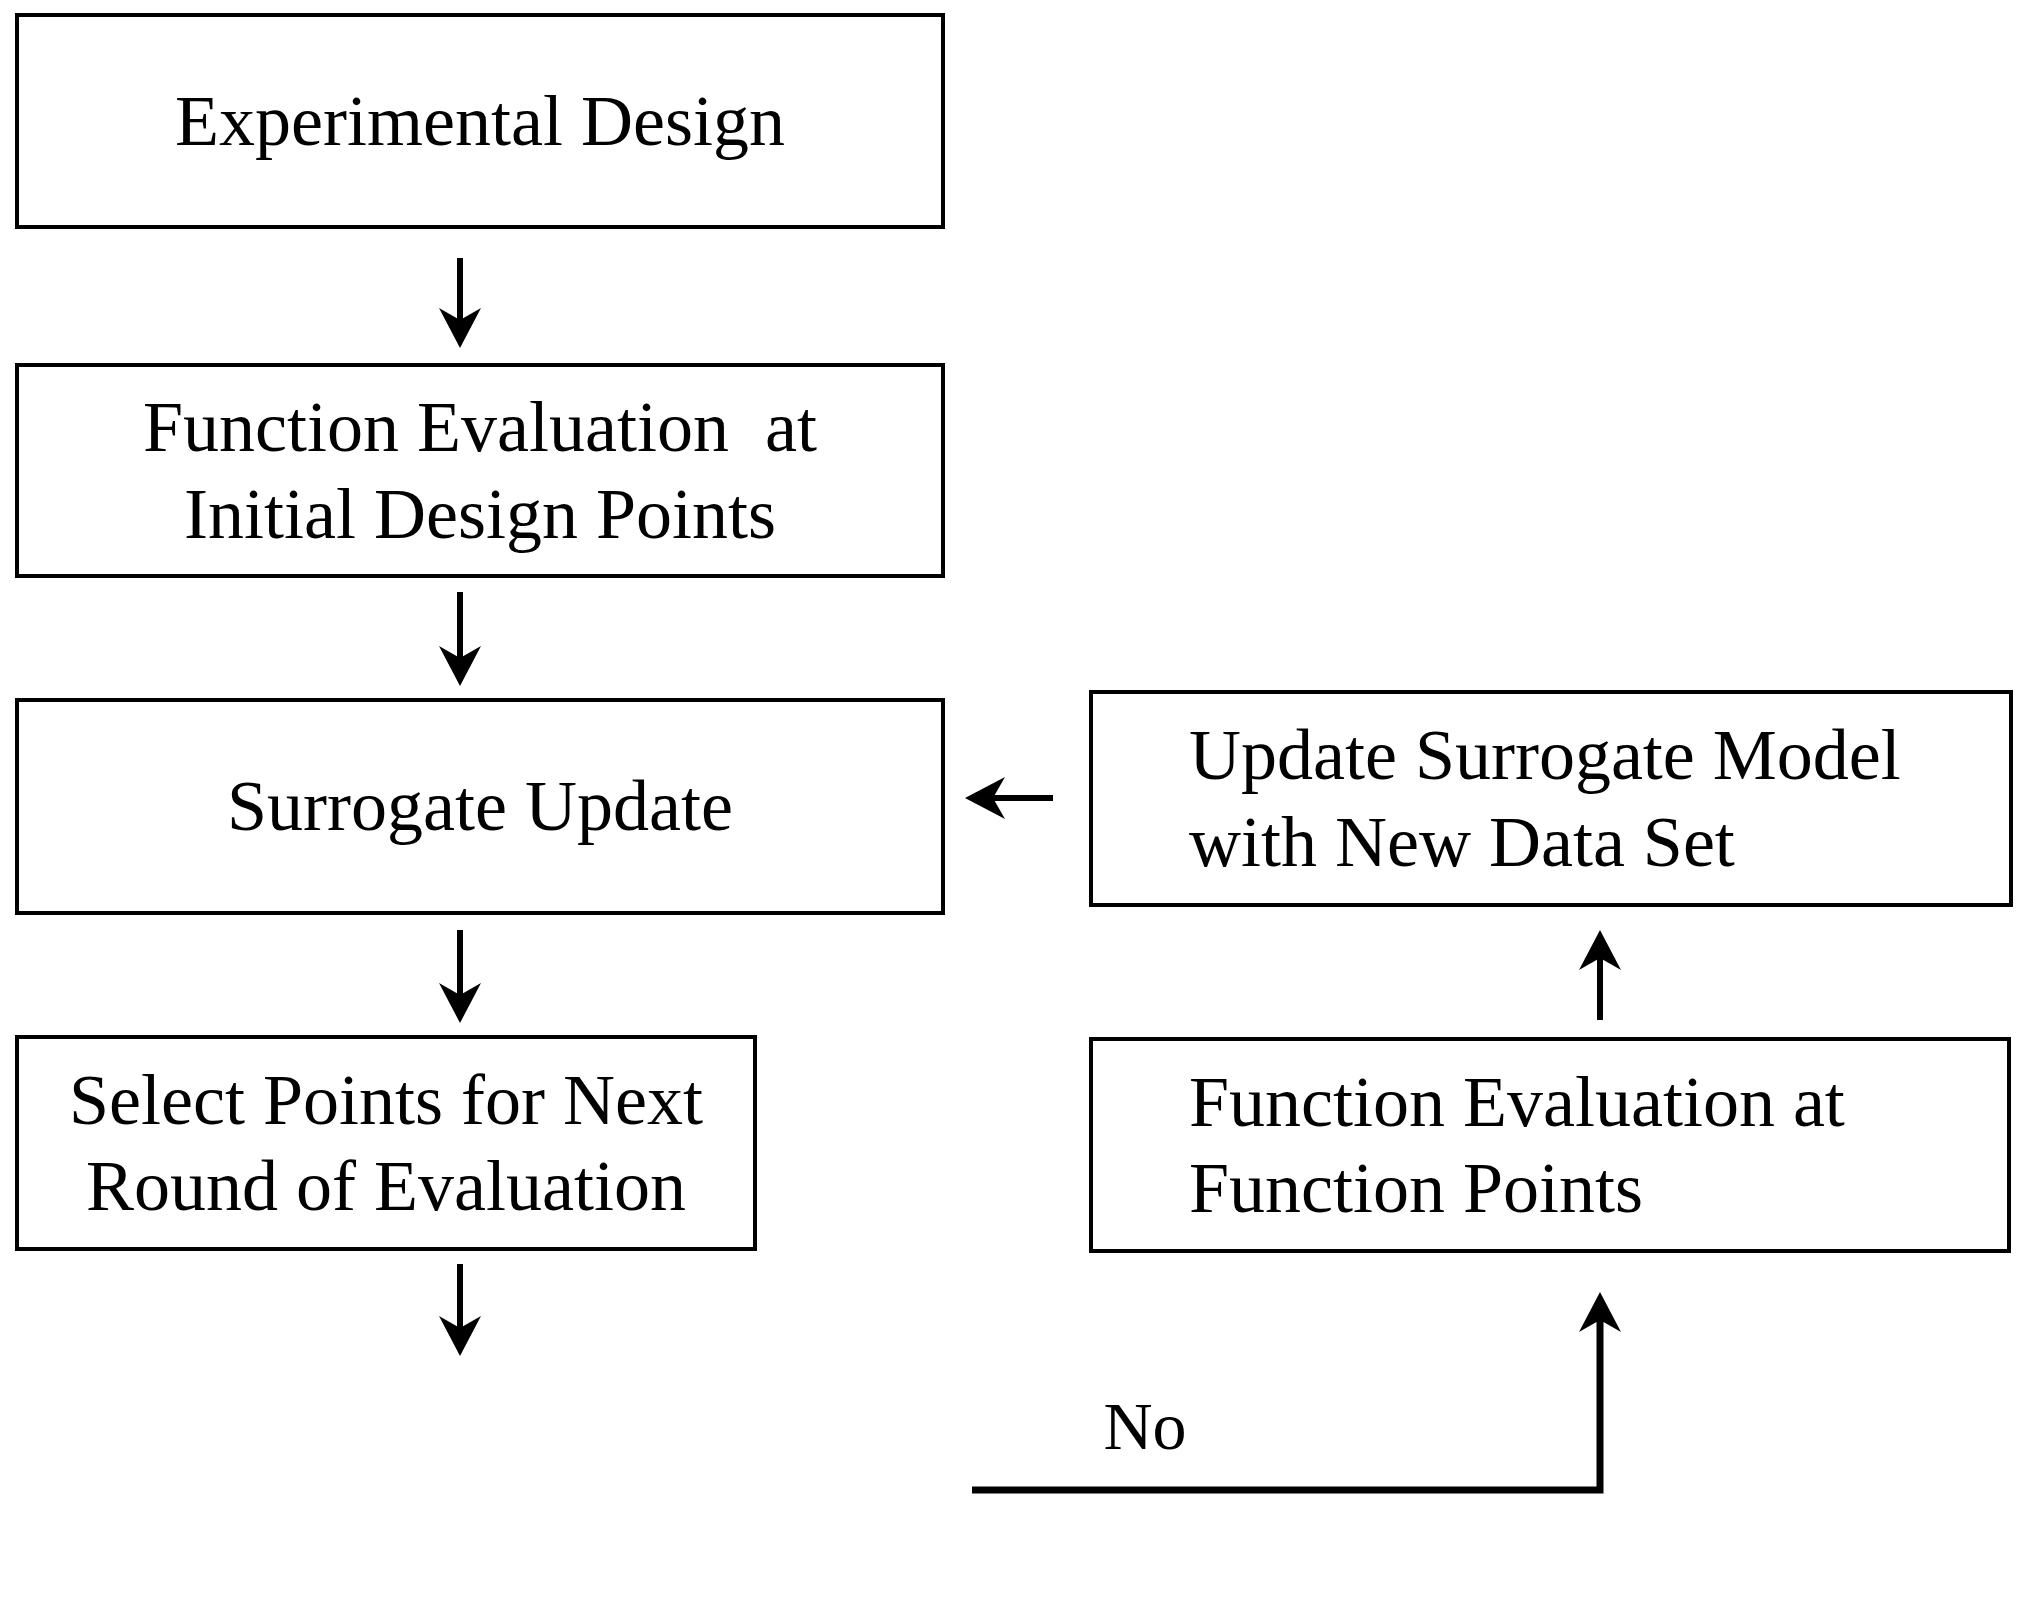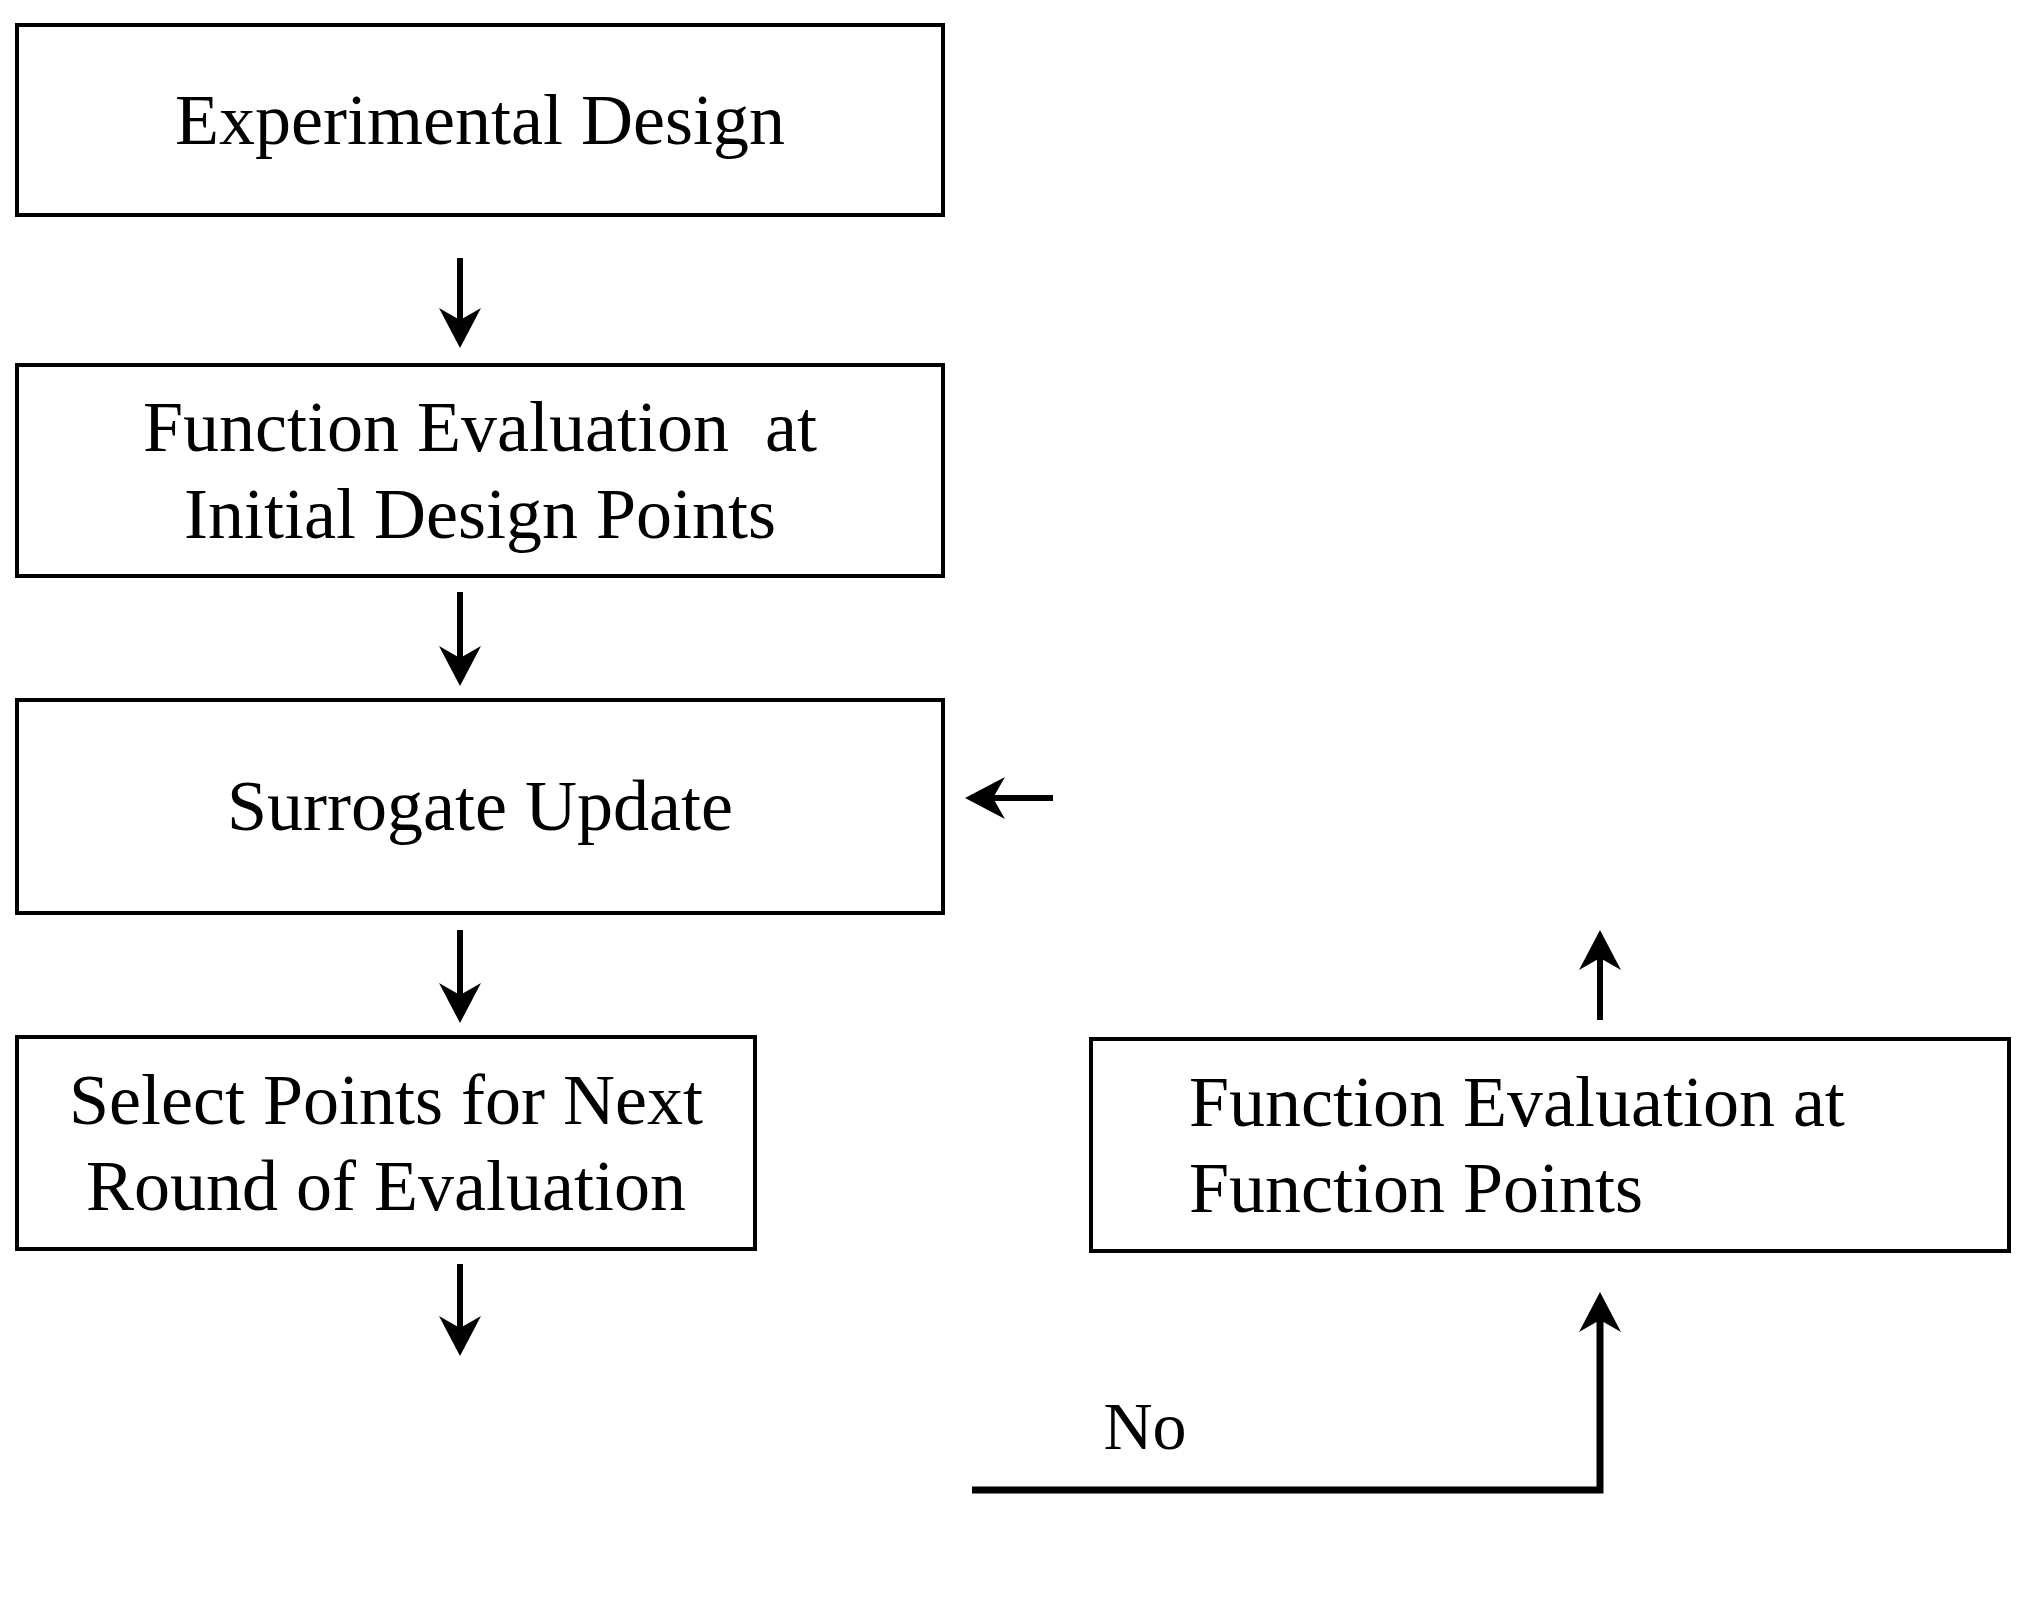--- a/index.html
+++ b/index.html
@@ -41,21 +41,21 @@
     align-items: center;
     text-align: center;
   }
   .node.leftalign {
     align-items: flex-start;
     text-align: left;
     padding-left: 96px;
     padding-right: 20px;
   }
   
-  .b1 { left: 15px;  top: 23px;   width: 930px; height: 194px; }
+  .b1 { left: 15px;  top: 13px;   width: 930px; height: 216px; }
   .b2 { left: 15px;  top: 363px;  width: 930px; height: 215px; }
   .b3 { left: 15px;  top: 698px;  width: 930px; height: 217px; }
   .b4 { left: 15px;  top: 1035px; width: 742px; height: 216px; }
   .b5 { left: 15px;  top: 1372px; width: 930px; height: 214px; }
   
   .r1 { left: 1089px; top: 690px;  width: 924px; height: 217px; }
   .r2 { left: 1089px; top: 1037px; width: 922px; height: 216px; }
   .edge-label {
     position: absolute;
     left: 1075px;
@@ -121,20 +121,24 @@
   <div class="node center b3">
     <div class="line">Surrogate Update</div>
   </div>
 
   <div class="node center b4">
     <div class="line">Select Points for Next</div>
     <div class="line">Round of Evaluation</div>
   </div>
 
 
+  <div class="node leftalign r1">
+    <div class="line">Update Surrogate Model</div>
+    <div class="line">with New Data Set</div>
+  </div>
 
   <div class="node leftalign r2">
     <div class="line">Function Evaluation at</div>
     <div class="line">Function Points</div>
   </div>
 
   <div class="edge-label">No</div>
 
 </div>
 

